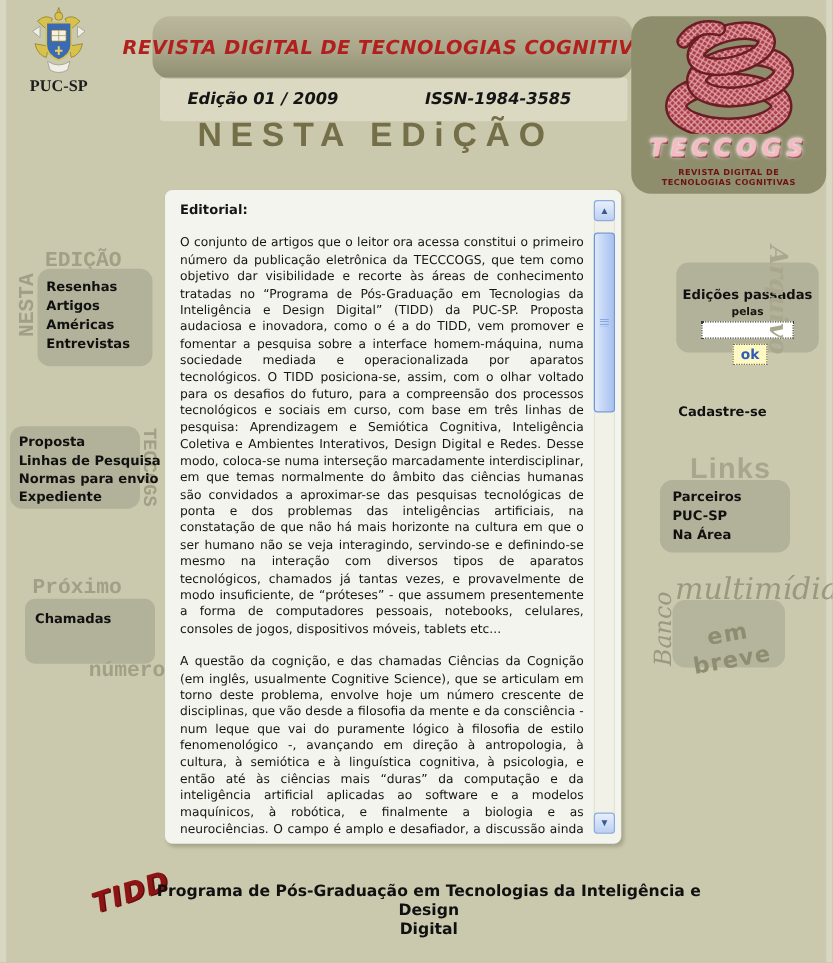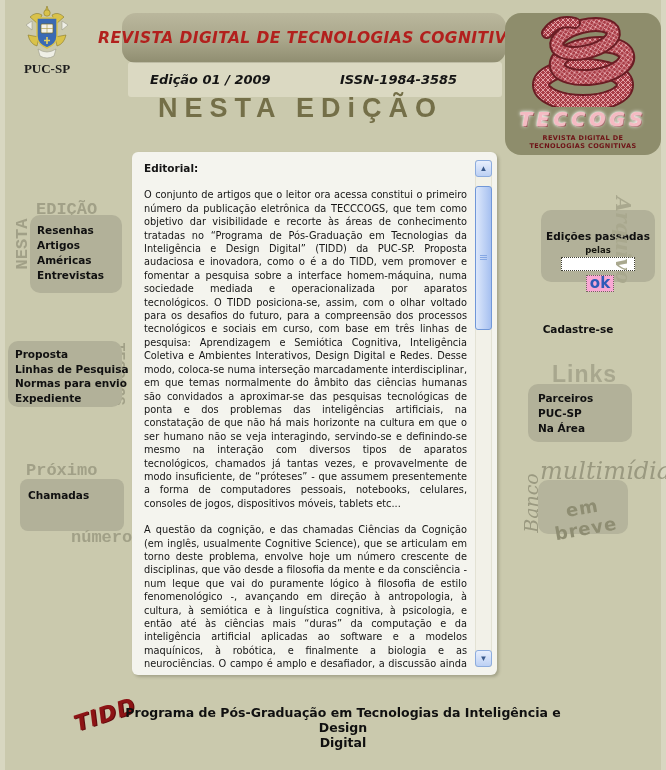--- a/index.html
+++ b/index.html
@@ -51,33 +51,33 @@
   .wm-links { left:552px; top:361px; font-family:"Liberation Sans", sans-serif; font-weight:bold;
     font-size:23px; letter-spacing:1px; color:#a8a78e; }
   .wm-multimidia { left:540px; top:457px; font-size:24px; }
   .wm-banco { left:495px; top:491px; width:72px; height:24px; font-size:19px; transform:rotate(-90deg); }
 
   
   .sbox { background:#b2b199; border-radius:10px; }
   .sbox a, .sbox .line { display:block; font-size:10.5px; font-weight:bold; color:#101010;
     text-decoration:none; line-height:15px; white-space:nowrap; }
   .box1 { left:30px; top:215px; width:92px; height:78px; padding:8px 0 0 7px; }
-  .box2 { left:8px; top:341px; width:114px; height:66px; padding:6px 0 0 7px; }
+  .box2 { left:8px; top:341px; width:104px; height:66px; padding:6px 0 0 7px; }
   .box2 a { line-height:14.5px; }
   .chamadas-box { left:20px; top:479px; width:104px; height:52px; border-radius:8px; padding:9px 16px 0 8px; }
   .participe { color:#c4521d; }
 
   .search-box { left:525px; top:210px; width:114px; height:72px; padding-top:19px; text-align:center;margin-left:16px; }
   .search-box a { font-size:10.5px; font-weight:bold; color:#101010; text-decoration:none; }
   .busca-label { font-size:8.5px; font-weight:bold; color:#15150f; margin-top:1px; }
   .search-input { display:block; margin:2px auto 0; width:74px; height:14px;
     background:#fff; border:1px dotted #3f3f33; font-size:10px; padding:0 2px; }
   .ok-btn { display:block; margin:4px auto 0; transform:translateX(2px); width:28px; height:17px;
-    background:#f9a8d4; border:1px dotted #6f6e5c; color:#2f5bb8;
-    font-family:"DejaVu Sans",sans-serif; font-size:15px; font-weight:bold; line-height:13px; cursor:pointer; }
+    background:#fef9c3; border:1px dotted #6f6e5c; color:#2f5bb8;
+    font-family:"DejaVu Sans",sans-serif; font-size:11px; font-weight:bold; line-height:13px; cursor:pointer; }
   .cadastre { left:525px; top:318px; width:106px; text-align:center; }
   .cadastre a { font-size:10.5px; font-weight:bold; color:#101010; text-decoration:none; }
   .links-box { left:528px; top:384px; width:104px; height:58px; padding:7px 0 0 10px; }
   .embreve-box { left:538px; top:480px; width:90px; height:54px; background:#b5b49c; border-radius:10px; }
   .embreve-text { position:absolute; left:4px; top:17px; width:84px; text-align:center;
     font-weight:bold; font-size:18px; letter-spacing:1px; color:#8e8d72; transform:rotate(-10deg); }
 
   
   .textbox { left:132px; top:152px; width:365px; height:523px; background:#f4f4ee;
     border-radius:6px; box-shadow:2px 2px 3px rgba(60,60,40,.25); }

